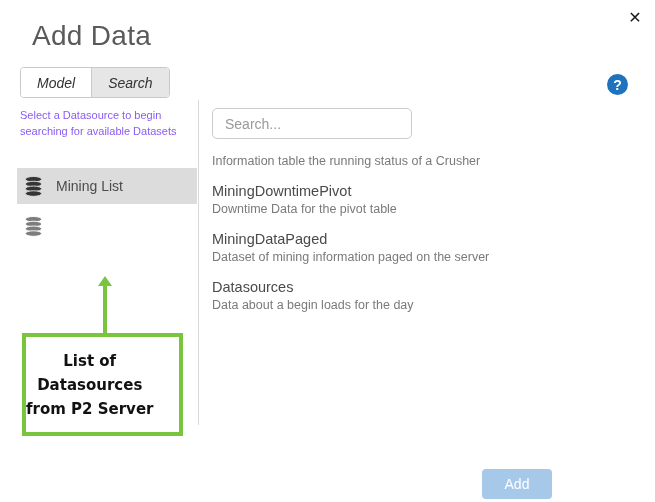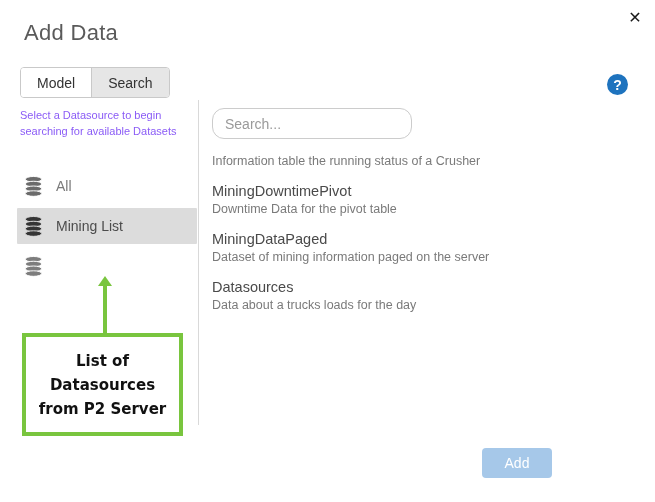--- a/index.html
+++ b/index.html
@@ -8,22 +8,22 @@
 
   .dialog {
     position: relative;
     width: 655px; height: 502px;
     background: #fff;
     overflow: hidden;
   }
 
   
   .title {
-    position: absolute; left: 24px; top: 20px;
-    font-size: 22px; font-weight: 400; color: #5a5a5a;
+    position: absolute; left: 32px; top: 20px;
+    font-size: 28px; font-weight: 400; color: #5a5a5a;
     letter-spacing: 0.3px;
   }
   .close-btn {
     position: absolute; left: 624px; top: 7px;
     width: 22px; height: 22px;
     font-size: 16px; color: #1a1a1a;
     display: flex; align-items: center; justify-content: center;
     cursor: pointer; line-height: 1;
   }
 
@@ -33,20 +33,21 @@
     display: flex;
     border: 1px solid #c9c9c9; border-radius: 4px;
     overflow: hidden; height: 31px;
   }
   .tab {
     padding: 0 16px;
     display: flex; align-items: center; justify-content: center;
     font-size: 14px; color: #333;
     background: #fff; cursor: pointer;
     min-width: 66px;
+    font-style: italic;
   }
   .tab.selected { background: #e6e6e6; border-left: 1px solid #c9c9c9; }
 
   
   .help-icon {
     position: absolute; left: 607px; top: 74px;
     width: 21px; height: 21px; border-radius: 50%;
     background: #1e73be; color: #fff;
     font-size: 14px; font-weight: 700;
     display: flex; align-items: center; justify-content: center;
@@ -78,38 +79,38 @@
   .row-selected { background: #dcdcdc; }
   .row-selected .db-icon { color: #353535; }
   .row-selected .ds-row-label { color: #4c4c4c; }
   .row-oilgas .db-icon { color: #7d7d7d; }
   .row-oilgas .ds-row-label { color: #979797; }
 
   
   .search-input {
     position: absolute; left: 212px; top: 108px;
     width: 200px; height: 31px;
-    border: 1px solid #ccc; border-radius: 12px;
+    border: 1px solid #ccc; border-radius: 5px;
     padding: 0 12px; font-size: 14px; color: #333;
     font-family: "Liberation Sans", "DejaVu Sans", sans-serif;
     outline: none; background: #fff;
   }
   .search-input::placeholder { color: #9a9a9a; opacity: 1; }
 
   .dataset-list { position: absolute; left: 212px; top: 153px; width: 420px; }
   .dataset-item { margin-bottom: 13px; cursor: pointer; }
   .dataset-name { font-size: 14.5px; color: #4a4a4a; line-height: 19px; }
   .dataset-desc { font-size: 12.5px; color: #7a7a7a; line-height: 16px; }
 
   
   .annotation-box {
     position: absolute; left: 22px; top: 333px;
     width: 161px; height: 103px;
     border: 4px solid #79c53e; background: #fff;
-    display: flex; align-items: center; justify-content: center;
+    display: flex; align-items: center; justify-content: flex-start;
     text-align: center;
   }
   .annotation-text {
     font-family: "DejaVu Sans", sans-serif;
     font-size: 15px; font-weight: 700; color: #111;
     line-height: 1.6; white-space: pre-line;
   }
   .annotation-arrow-line {
     position: absolute; left: 103px; top: 284px;
     width: 4px; height: 49px; background: #79c53e;
@@ -117,21 +118,21 @@
   .annotation-arrow-head {
     position: absolute; left: 98px; top: 276px;
     width: 0; height: 0;
     border-left: 7px solid transparent;
     border-right: 7px solid transparent;
     border-bottom: 10px solid #79c53e;
   }
 
   
   .btn {
-    position: absolute; top: 448px; height: 30px;
+    position: absolute; top: 469px; height: 30px;
     border-radius: 4px; font-size: 14px;
     display: flex; align-items: center; justify-content: center;
     font-family: "Liberation Sans", "DejaVu Sans", sans-serif;
     cursor: pointer;
   }
   .btn-add {
     left: 482px; width: 70px;
     background: #a6c8e9; color: #fff; border: none;
   }
   .btn-cancel {
@@ -153,33 +154,20 @@
     <div class="tab selected">Search</div>
   </div>
 
   <div class="help-icon">?</div>
 
   <div class="sidebar-hint">Select a Datasource to begin searching for available Datasets</div>
 
   <div class="v-divider"></div>
 
   <div class="ds-list">
-    <div class="ds-row row-all">
-      <span class="db-icon">
-        <svg viewBox="0 0 22 22">
-            <g fill="currentColor" stroke="#ffffff" stroke-width="1">
-          <ellipse cx="11" cy="3.4" rx="8.6" ry="2.9"></ellipse>
-          <ellipse cx="11" cy="8.4" rx="8.6" ry="2.9"></ellipse>
-          <ellipse cx="11" cy="13.4" rx="8.6" ry="2.9"></ellipse>
-          <ellipse cx="11" cy="18.4" rx="8.6" ry="2.9"></ellipse>
-        </g>
-          </svg>
-      </span>
-      <span class="ds-row-label">All</span>
-    </div>
     <div class="ds-row row-selected">
       <span class="db-icon">
         <svg viewBox="0 0 22 22">
             <g fill="currentColor" stroke="#dcdcdc" stroke-width="1">
           <ellipse cx="11" cy="3.4" rx="8.6" ry="2.9"></ellipse>
           <ellipse cx="11" cy="8.4" rx="8.6" ry="2.9"></ellipse>
           <ellipse cx="11" cy="13.4" rx="8.6" ry="2.9"></ellipse>
           <ellipse cx="11" cy="18.4" rx="8.6" ry="2.9"></ellipse>
         </g>
           </svg>
@@ -209,21 +197,21 @@
     <div class="dataset-item">
       <div class="dataset-name">MiningDowntimePivot</div>
       <div class="dataset-desc">Downtime Data for the pivot table</div>
     </div>
     <div class="dataset-item">
       <div class="dataset-name">MiningDataPaged</div>
       <div class="dataset-desc">Dataset of mining information paged on the server</div>
     </div>
     <div class="dataset-item">
       <div class="dataset-name">Datasources</div>
-      <div class="dataset-desc">Data about a trucks loads for the day</div>
+      <div class="dataset-desc">Data about a begin loads for the day</div>
     </div>
   </div>
 
   <div class="annotation-arrow-head"></div>
   <div class="annotation-arrow-line"></div>
   <div class="annotation-box">
     <div class="annotation-text">List of
 Datasources
 from P2 Server</div>
   </div>

